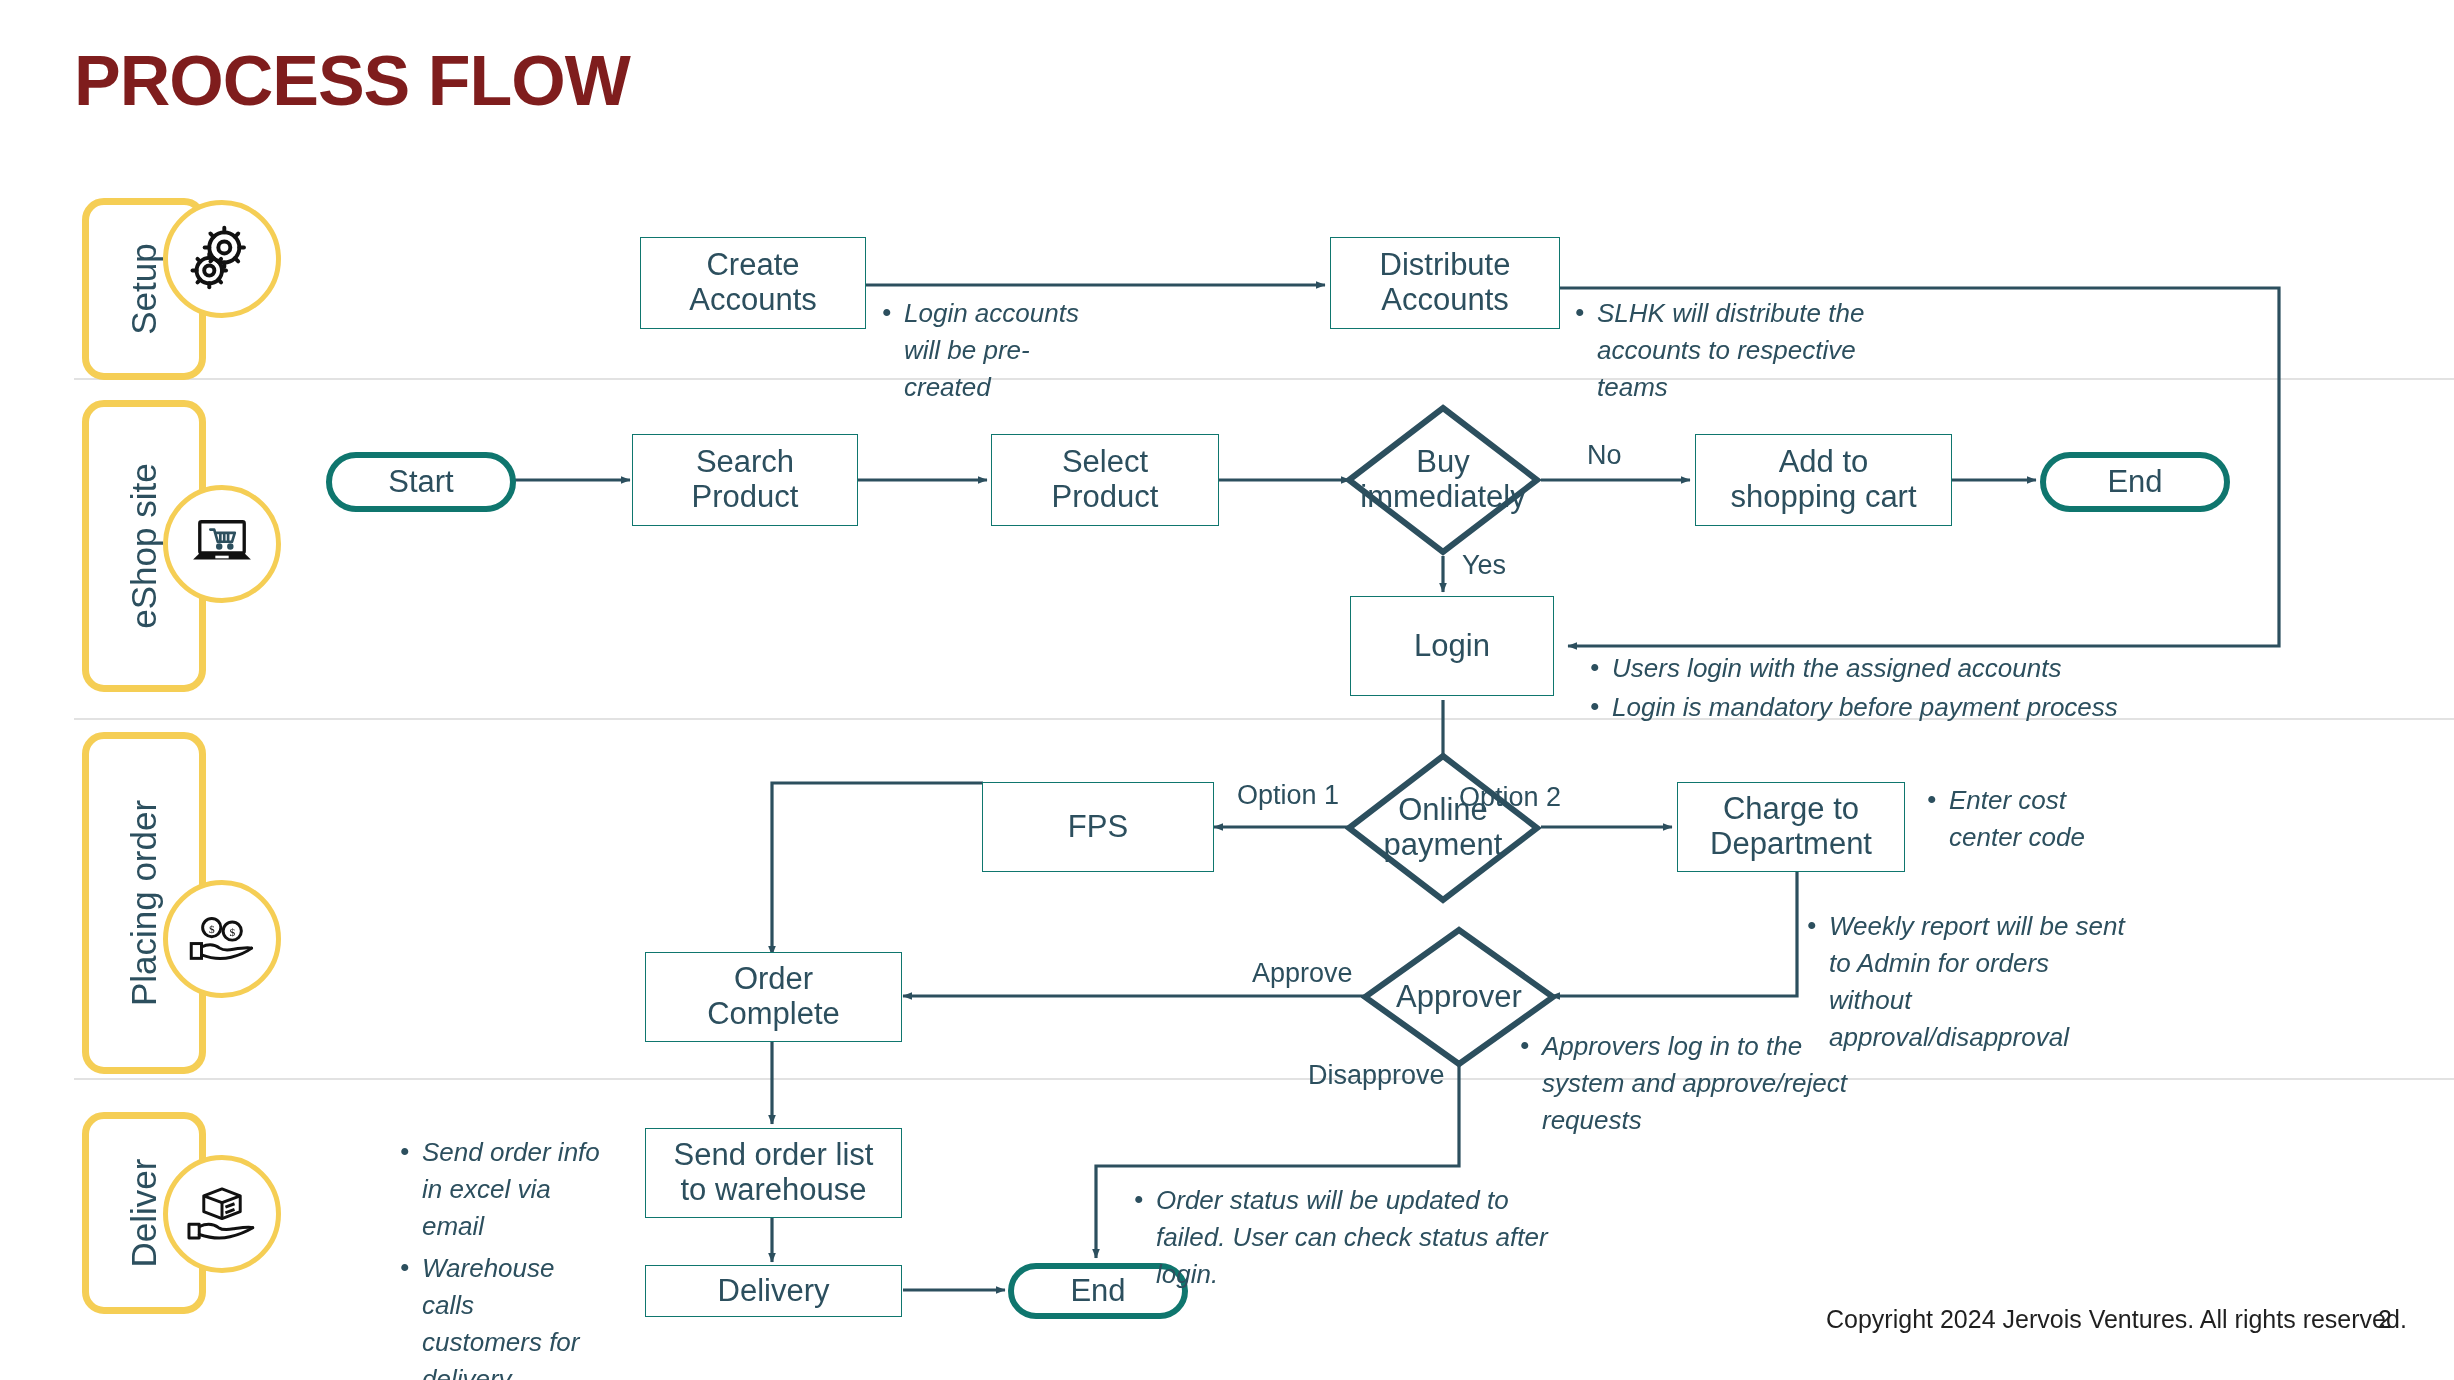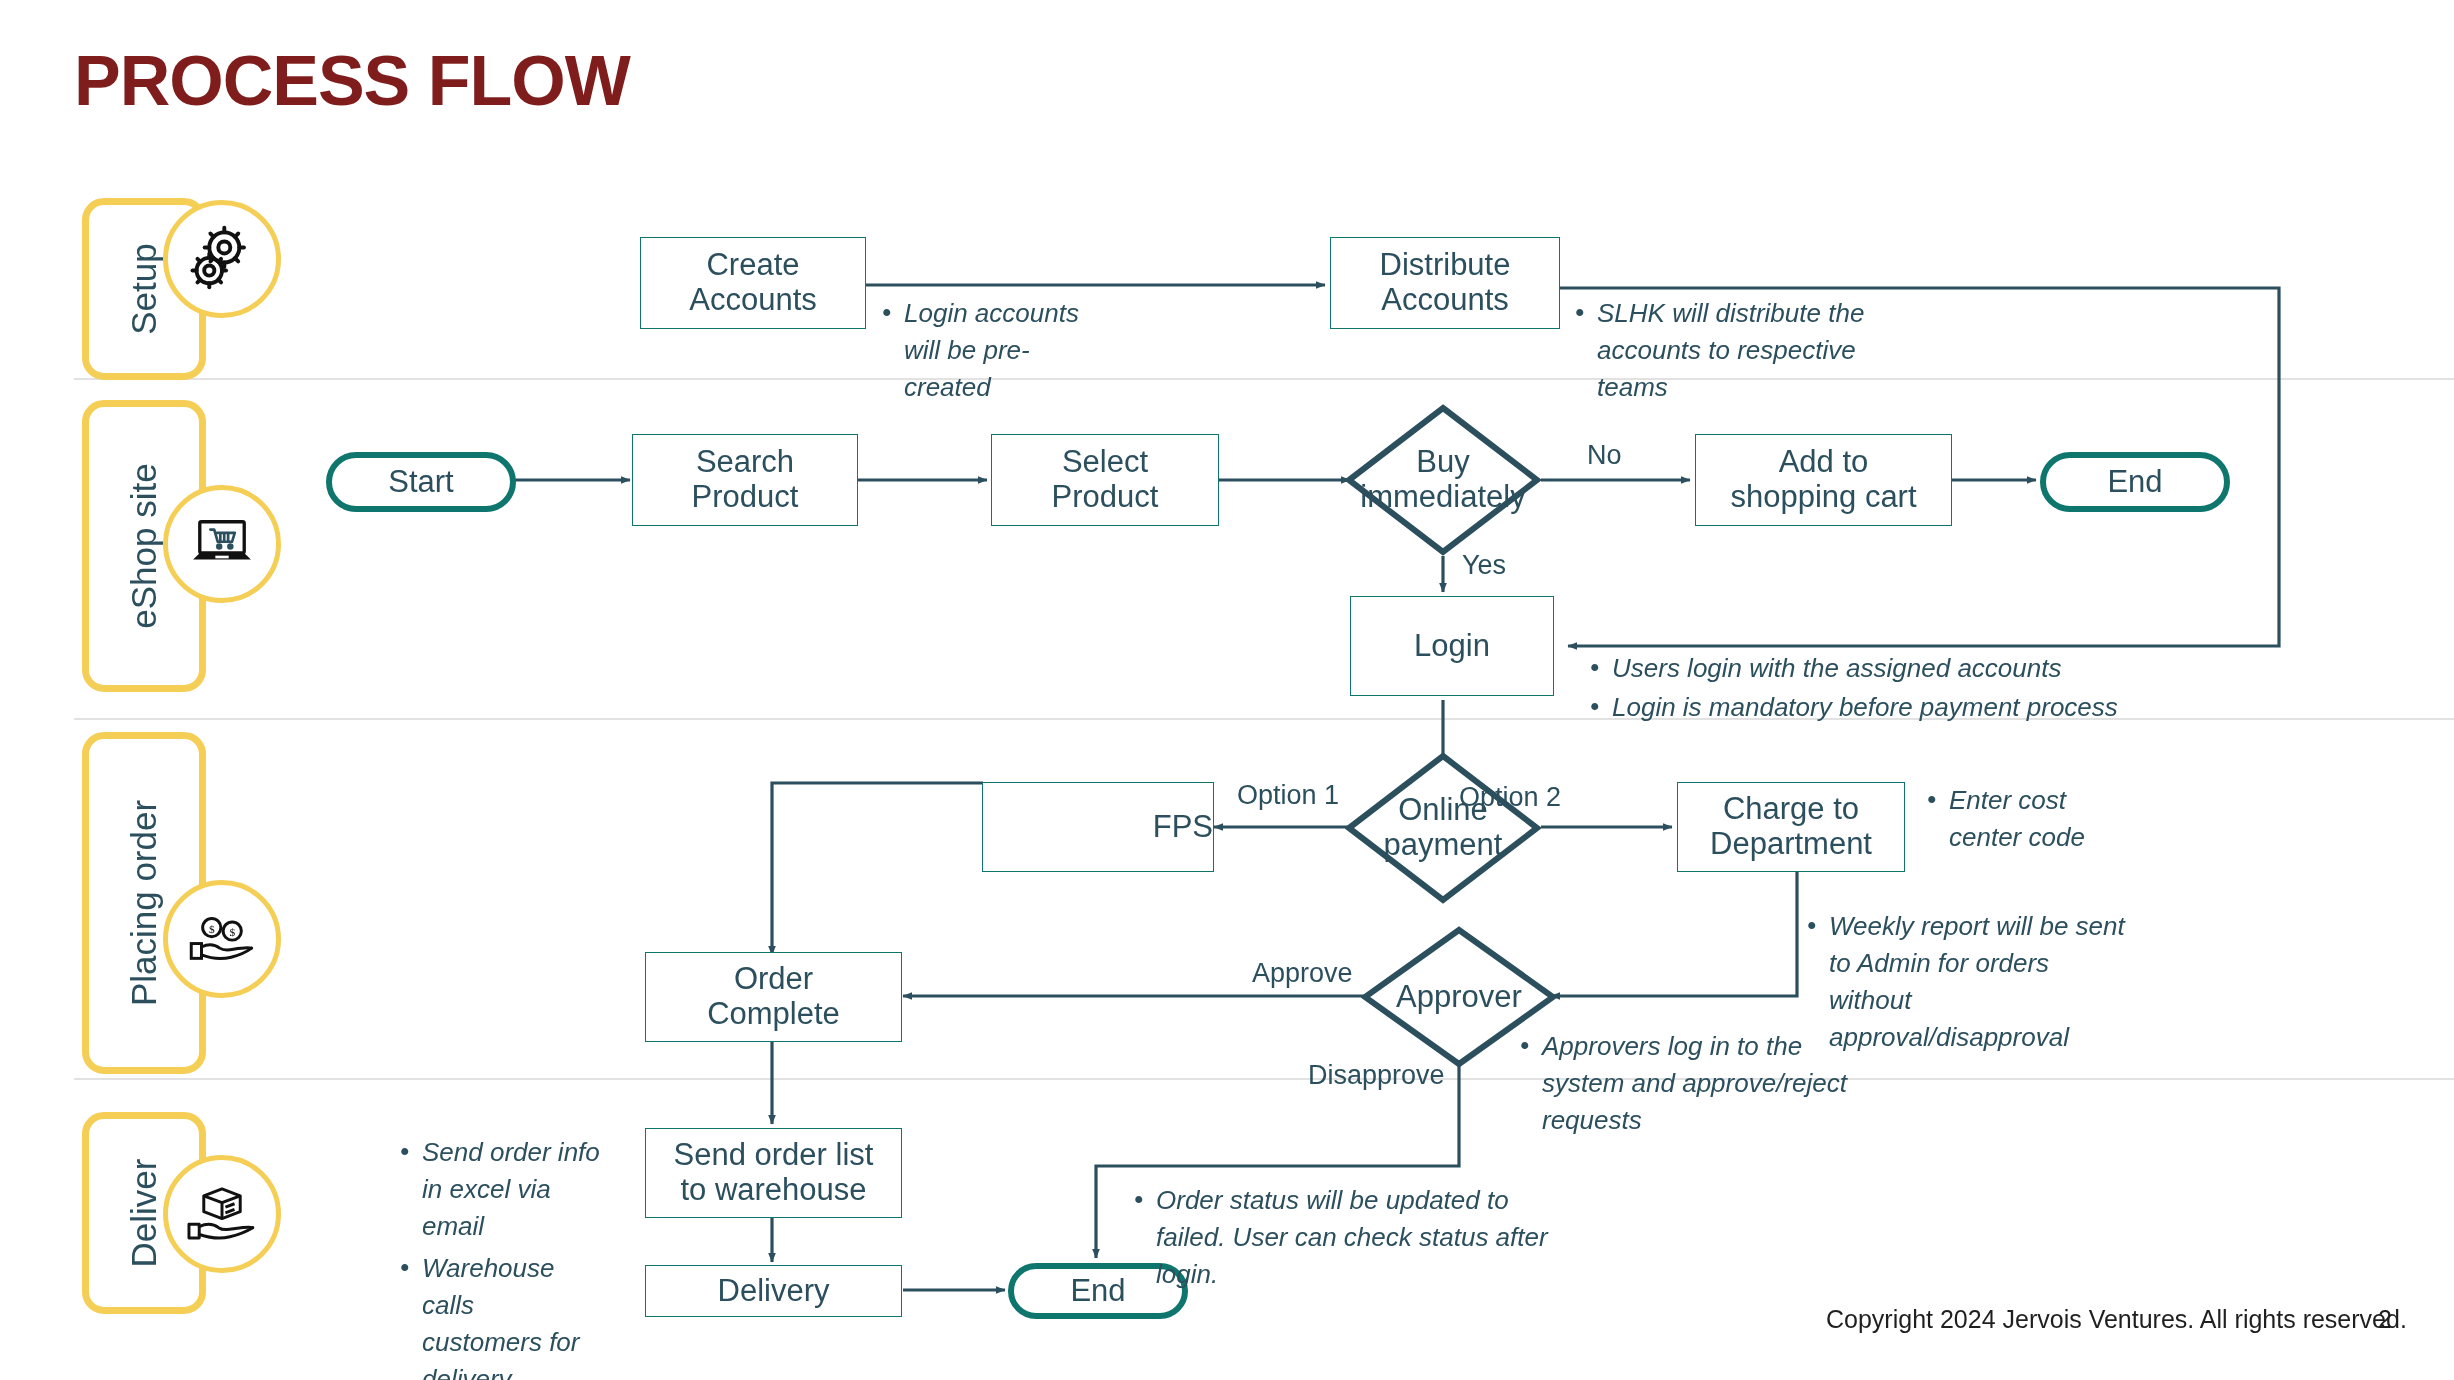--- a/index.html
+++ b/index.html
@@ -295,21 +295,21 @@
     <span>Login</span>
   </div>
 
   <div class="abs anno" style="left:1588px;top:650px;width:540px;">
     <ul>
       <li>Users login with the assigned accounts</li>
       <li>Login is mandatory before payment process</li>
     </ul>
   </div>
 
-  <div class="abs node" style="left:982px;top:782px;width:232px;height:90px;justify-content:flex-end;">
+  <div class="abs node" style="left:982px;top:782px;width:232px;height:90px;">
     <span>FPS</span>
   </div>
 
   <div class="abs diamond-wrap" style="left:1345px;top:752px;width:196px;height:152px;">
     <svg width="196" height="152" viewBox="0 0 196 152">
       <polygon points="98,4 192,76 98,148 4,76" fill="#fff" stroke="#2C4F5E" stroke-width="6"></polygon>
     </svg>
     <div class="diamond-text">
       <span style="white-space:pre-line;">Online
 payment</span>

